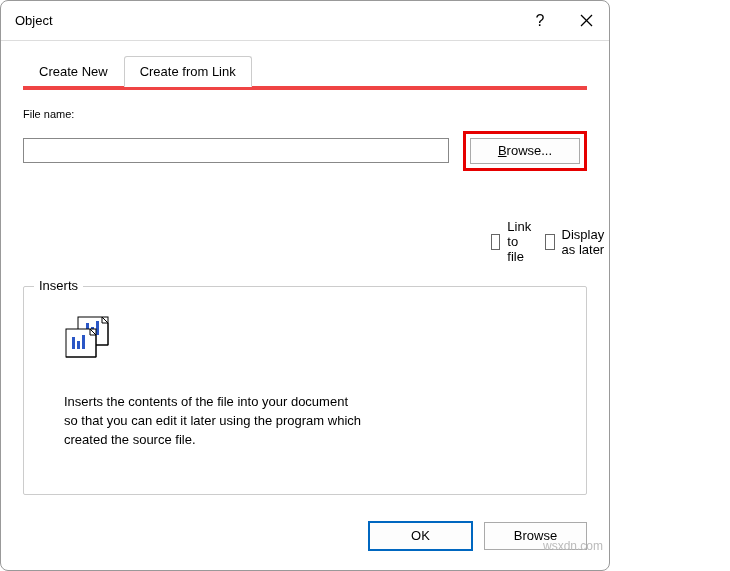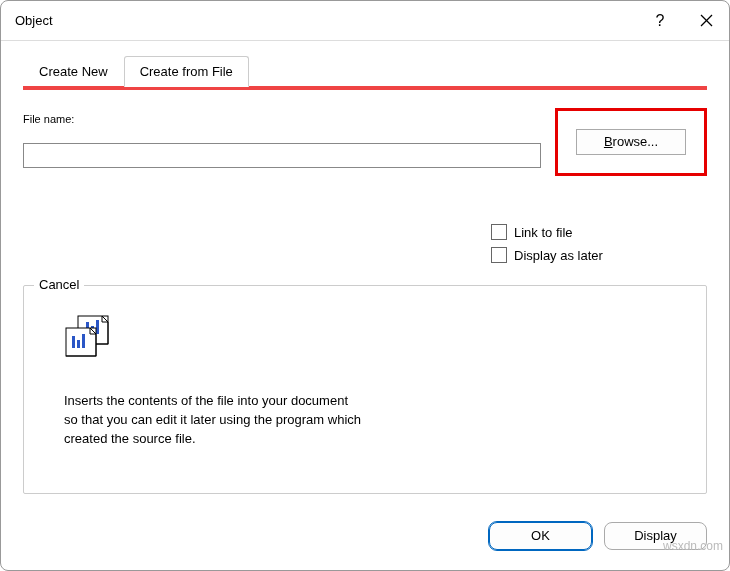--- a/index.html
+++ b/index.html
@@ -3,21 +3,21 @@
   <meta charset="utf-8">
   <style>
     * { box-sizing: border-box; margin: 0; padding: 0; }
     body {
       font-family: 'Segoe UI', Tahoma, sans-serif;
       font-size: 13px;
       background: #fff;
       color: #000;
     }
     .dialog {
-      width: 730px;
+      width: 610px;
       height: 571px;
       border: 1px solid #999;
       border-radius: 8px;
       background: #fff;
       position: relative;
       overflow: hidden;
     }
     .titlebar {
       display: flex;
       align-items: center;
@@ -81,39 +81,38 @@
     .filename-input {
       width: 100%;
       height: 25px;
       border: 1px solid #888;
       padding: 2px 4px;
       font-size: 13px;
       font-family: inherit;
     }
     .browse-wrap {
       border: 3px solid #e60000;
-      padding: 18px;
+      padding: 4px;
       margin-bottom: -8px;
     }
     .browse-btn {
       width: 110px;
       height: 26px;
       border: 1px solid #aaa;
       background: #fdfdfd;
       font-size: 13px;
       font-family: inherit;
       text-align: center;
       line-height: 24px;
     }
 
     .options {
       margin-top: 56px;
       margin-left: 468px;
       display: flex;
-      flex-direction: column;
       gap: 7px;
     }
     .chk {
       display: flex;
       align-items: center;
       gap: 7px;
       font-size: 13px;
     }
     .chkbox {
       width: 16px;
@@ -159,21 +158,21 @@
       gap: 12px;
     }
     .footer-btn {
       width: 103px;
       height: 28px;
       border: 1px solid #aaa;
       background: #fdfdfd;
       font-size: 13px;
       text-align: center;
       line-height: 26px;
-      border-radius: 8px;
+      border-radius: 0;
     }
     .footer-btn.primary {
       border: 1px solid #0067c0;
       outline: 1px solid #0067c0;
     }
 
     .watermark {
       position: absolute;
       bottom: 17px;
       right: 6px;
@@ -195,21 +194,21 @@
         <line x1="1" y1="1" x2="12" y2="12" stroke="#000" stroke-width="1.2"></line>
         <line x1="12" y1="1" x2="1" y2="12" stroke="#000" stroke-width="1.2"></line>
       </svg>
     </div>
   </div>
 
   <div class="content">
 
     <div class="tabs">
       <div class="tab">Create New</div>
-      <div class="tab active">Create from File</div>
+      <div class="tab active">Create from Link</div>
     </div>
 
     <div class="form-area">
 
       <div class="filename-row">
         <div class="filename-left">
           <label class="filename-label">File name:</label>
           <input class="filename-input" type="text" value="" style="">
         </div>
         <div class="browse-wrap">
@@ -222,21 +221,21 @@
           <div class="chkbox"></div>
           <span>Link to file</span>
         </div>
         <div class="chk">
           <div class="chkbox"></div>
           <span>Display as later</span>
         </div>
       </div>
 
       <div class="result-group">
-        <div class="result-legend">Cancel</div>
+        <div class="result-legend">Inserts</div>
         <div class="result-body">
           <svg class="result-icon" viewBox="0 0 52 46">
             <rect x="14" y="2" width="30" height="28" fill="#fff" stroke="#000" stroke-width="1"></rect>
             <polyline points="38,2 44,8 44,30 14,30" fill="none" stroke="#000" stroke-width="1"></polyline>
             <polyline points="38,2 38,8 44,8" fill="none" stroke="#000" stroke-width="1"></polyline>
             <rect x="22" y="8" width="3" height="12" fill="#2a56c6"></rect>
             <rect x="27" y="12" width="3" height="8" fill="#2a56c6"></rect>
             <rect x="32" y="6" width="3" height="14" fill="#2a56c6"></rect>
             <rect x="2" y="14" width="30" height="28" fill="#fff" stroke="#000" stroke-width="1"></rect>
             <polyline points="26,14 32,20 32,42 2,42" fill="none" stroke="#000" stroke-width="1"></polyline>
@@ -247,17 +246,17 @@
           </svg>
           <div class="result-text">Inserts the contents of the file into your document so that you can edit it later using the program which created the source file.</div>
         </div>
       </div>
 
     </div>
   </div>
 
   <div class="footer">
     <div class="footer-btn primary">OK</div>
-    <div class="footer-btn">Display</div>
+    <div class="footer-btn">Browse</div>
   </div>
 
   <div class="watermark">wsxdn.com</div>
 </div>
 
 </body></html>

